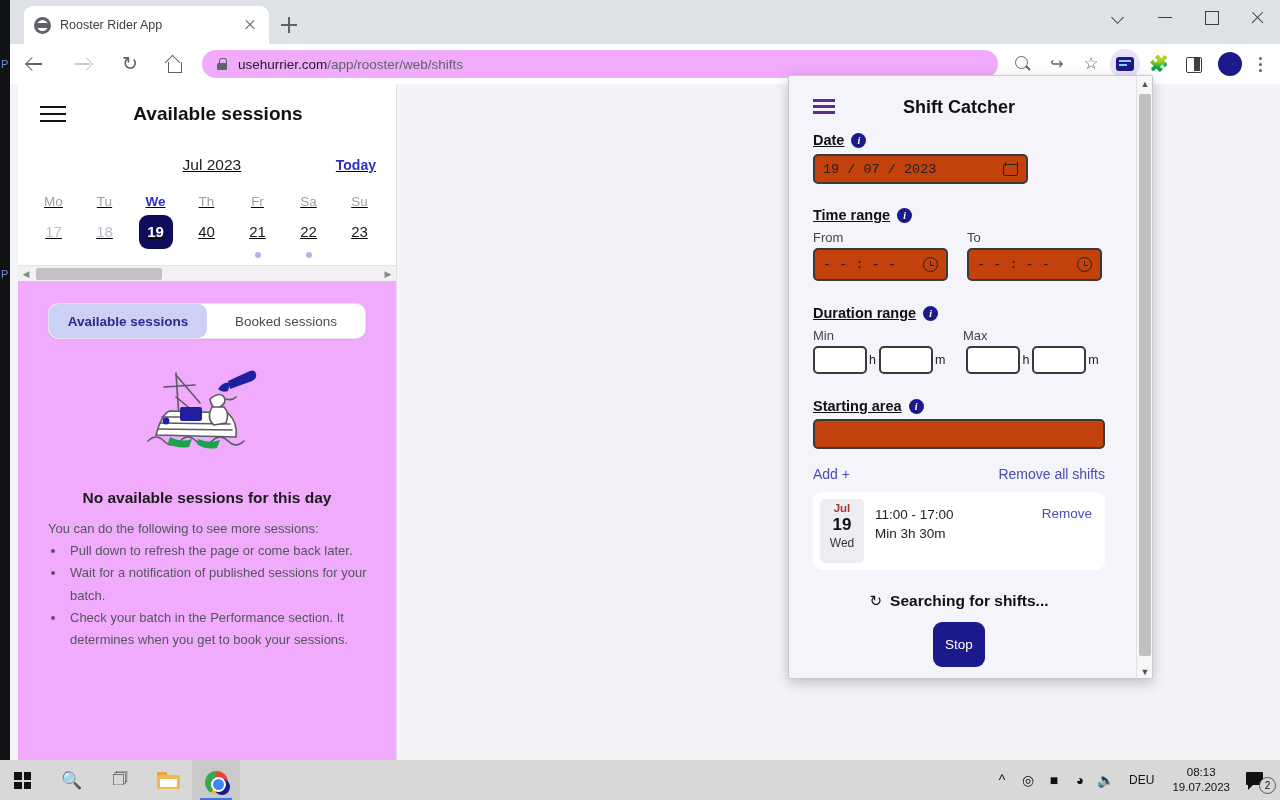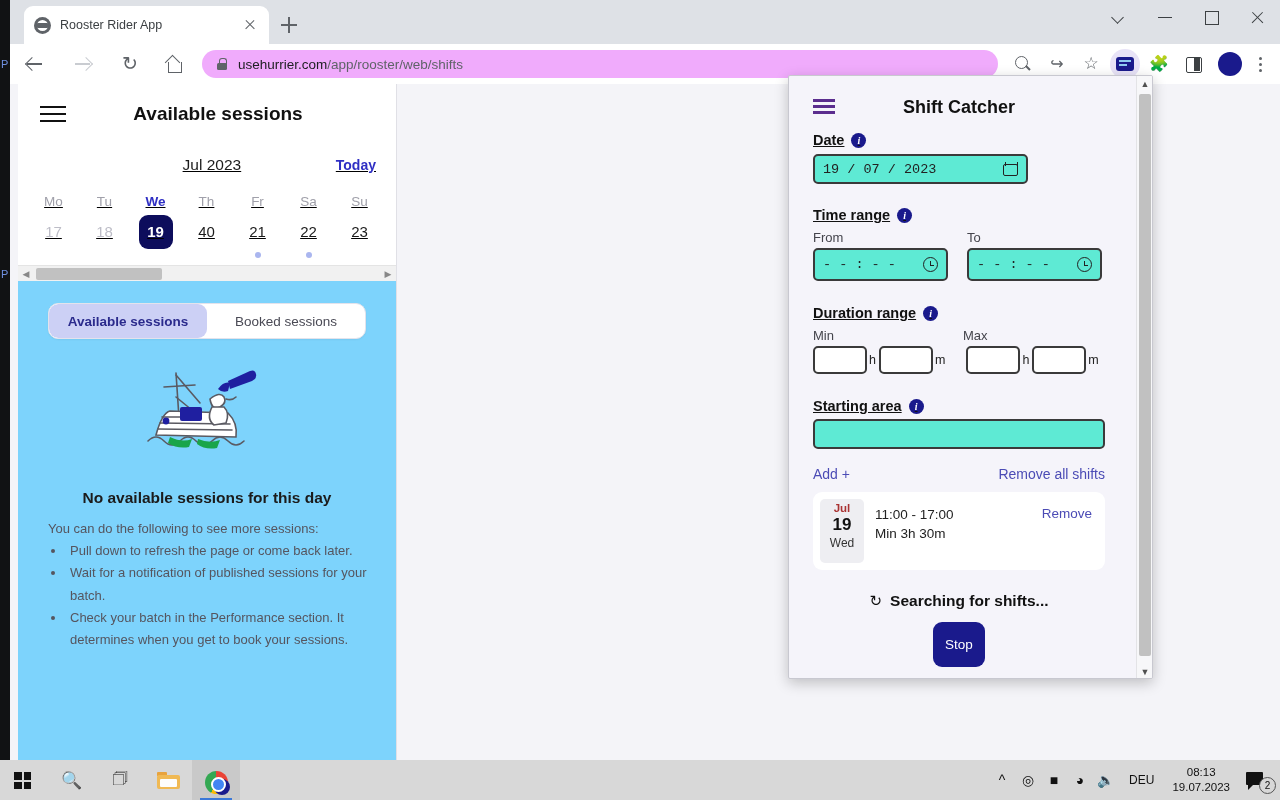--- a/index.html
+++ b/index.html
@@ -213,21 +213,21 @@
   .kebab i:nth-child(2) { top: 14px; }
   .kebab i:nth-child(3) { top: 20px; }
 
   
   #viewport {
     position: absolute; left: 0; top: 84px; width: 1270px; height: 676px;
     background: #f4f4f8; overflow: hidden;
   }
   #page-col {
     position: absolute; left: 8px; top: 0; width: 378px; height: 676px;
-    background: #7dd3fc;
+    background: #f0abfc;
   }
   #app-header {
     height: 60px; background: #fff;
     display: flex; align-items: center; padding-left: 22px;
   }
   #app-burger { width: 26px; height: 20px; position: relative; flex: none; }
   #app-burger i {
     position: absolute; left: 0; width: 26px; height: 2.4px; background: #111;
   }
   #app-burger i:nth-child(1){ top: 2px; }
@@ -342,21 +342,21 @@
   }
   .info-icon {
     width: 15px; height: 15px; border-radius: 50%; background: #1a1a8c;
     color: #fff; font-size: 10px; font-weight: bold; font-style: italic;
     display: inline-flex; align-items: center; justify-content: center;
     font-family: "Liberation Serif", serif;
   }
   .sub-label { font-size: 13px; color: #44444c; margin: 3px 0 3px; }
 
   .txtbox {
-    background: #5eead4; border: 2px solid #3a3a3a; border-radius: 5px;
+    background: #c2410c; border: 2px solid #3a3a3a; border-radius: 5px;
     height: 30px; display: flex; align-items: center; padding: 0 8px;
     font-size: 13.5px; color: #222;
     font-family: "Liberation Mono", monospace;
   }
   #date-row { margin-top: 6px; width: 215px; }
   #date-row .cal-glyph {
     margin-left: auto; width: 15px; height: 14px; position: relative;
   }
   #date-row .cal-glyph::before {
     content: ""; position: absolute; inset: 2px 0 0 0;

